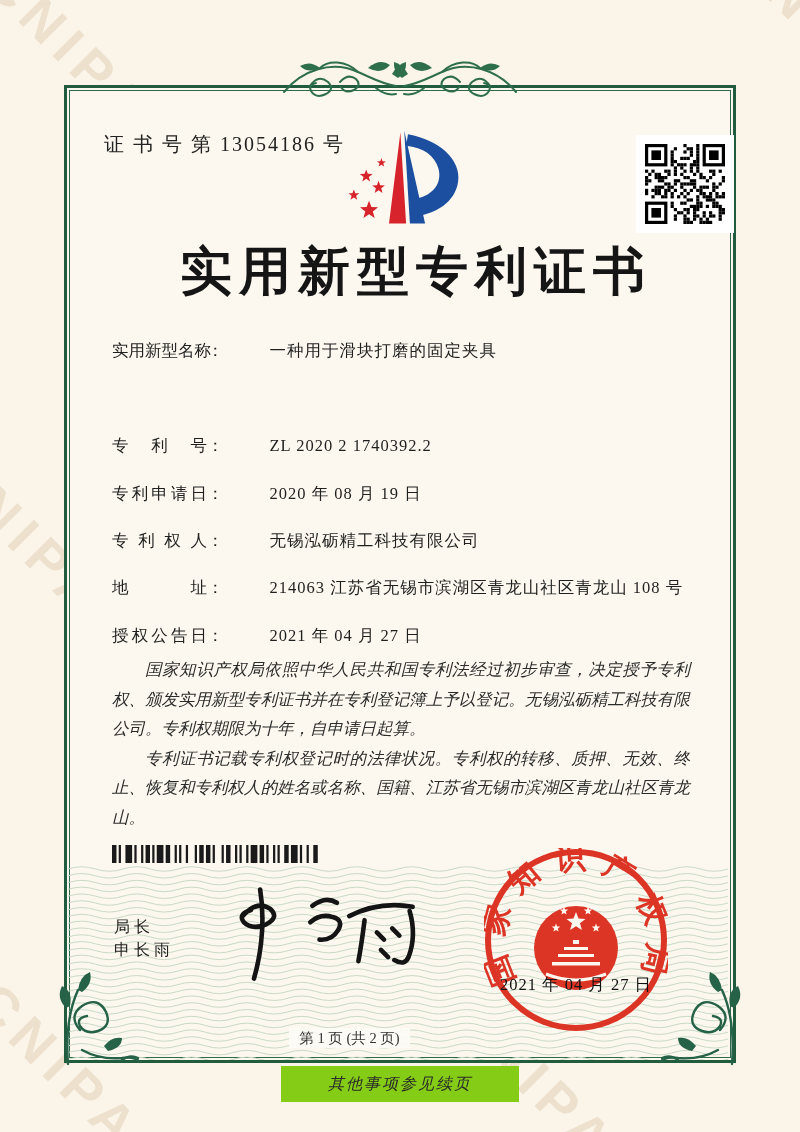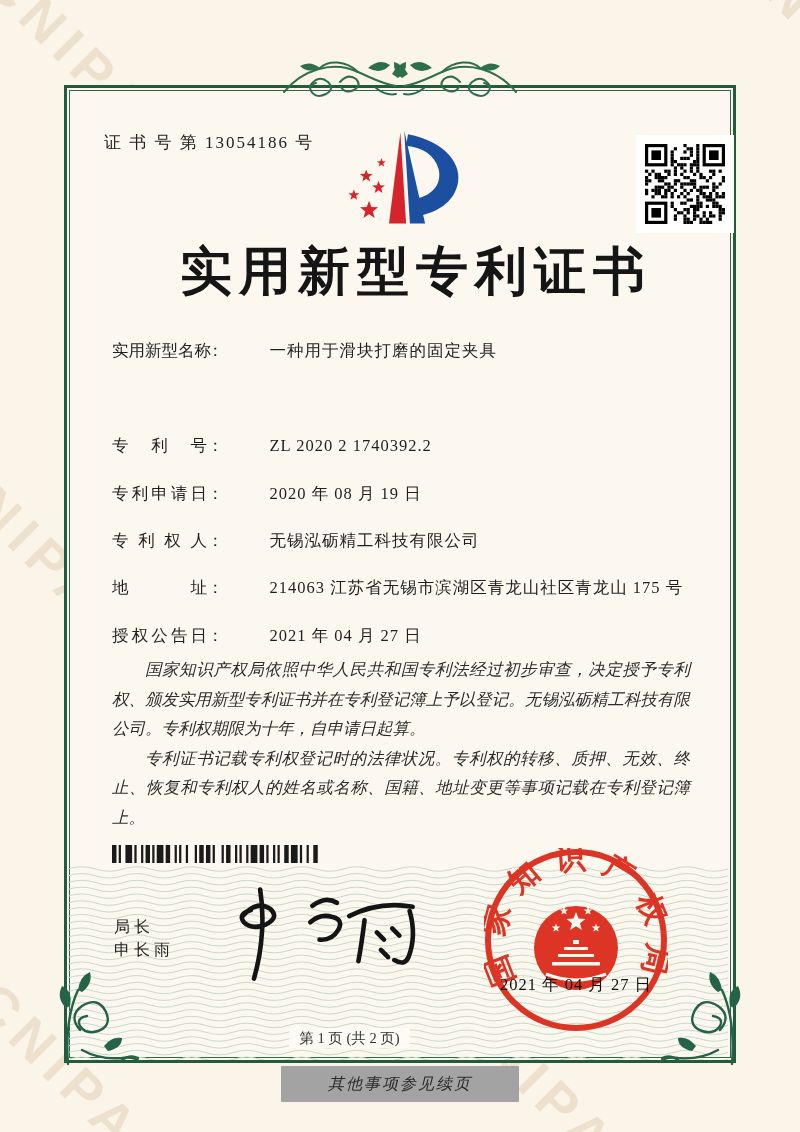--- a/index.html
+++ b/index.html
@@ -10,21 +10,21 @@
   
   .wm{position:absolute;font-family:"Liberation Sans","DejaVu Sans",sans-serif;
       font-weight:bold;font-size:54px;letter-spacing:9px;color:rgba(206,177,140,0.30);
       transform:rotate(45deg);white-space:nowrap;user-select:none;}
 
   
   .frame{position:absolute;left:64px;top:85px;width:666px;height:972px;
          border:3px solid #215c3f;background:#fcf8ef;}
   .frame::after{content:"";position:absolute;inset:2px;border:1px solid #2e6a4a;pointer-events:none;}
 
-  .certno{position:absolute;left:104px;top:131px;font-size:17px;letter-spacing:2px;color:#222;}
+  .certno{position:absolute;left:104px;top:131px;font-size:20px;letter-spacing:2px;color:#222;}
 
   .title{position:absolute;left:16px;top:237px;width:800px;text-align:center;
          font-size:52px;font-weight:bold;letter-spacing:7px;color:#151515;}
 
   .field{position:absolute;left:112px;font-size:16.5px;color:#1f1f1f;white-space:nowrap;}
   .field-label{display:inline-block;width:95px;text-align:justify;text-align-last:justify;vertical-align:top;}
   .field-colon{display:inline-block;margin:0 4px 0 0;}
   .field-value{letter-spacing:1px;margin-left:42px;}
   .field2{position:absolute;left:372px;font-size:16.5px;color:#1f1f1f;white-space:nowrap;}
   .field2 .glabel{letter-spacing:2px;}
@@ -34,21 +34,21 @@
   .paras p{margin:0;text-indent:2em;}
 
   .sig-label{position:absolute;left:114px;font-size:16px;letter-spacing:4px;color:#222;}
 
   .seal-date{position:absolute;left:476px;top:974px;width:200px;text-align:center;
              font-size:16.5px;color:#111;letter-spacing:1px;}
 
   .footer-page{position:absolute;left:0;top:1029px;width:699px;text-align:center;font-size:14.5px;color:#333;}
   .footer-page span{background:rgba(253,251,245,0.92);padding:2px 10px;}
 
-  .note-box{position:absolute;left:281px;top:1066px;width:238px;height:36px;background:#a3a3a3;
+  .note-box{position:absolute;left:281px;top:1066px;width:238px;height:36px;background:#84cc16;
             text-align:center;line-height:36px;font-size:16px;font-style:italic;color:#2b2b2b;letter-spacing:2px;}
 
   svg{display:block;}
 </style>
 </head>
 <body>
 
 <div id="page">
 
   <div class="wm" style="left:-35px;top:15px;">CNIPA</div>
@@ -370,29 +370,29 @@
   <div class="field" style="top:435px;">
     <span class="field-label">专利号</span><span class="field-colon">：</span><span class="field-value">ZL 2020 2 1740392.2</span>
   </div>
   <div class="field" style="top:483px;">
     <span class="field-label">专利申请日</span><span class="field-colon">：</span><span class="field-value">2020 年 08 月 19 日</span>
   </div>
   <div class="field" style="top:530px;">
     <span class="field-label">专利权人</span><span class="field-colon">：</span><span class="field-value">无锡泓砺精工科技有限公司</span>
   </div>
   <div class="field" style="top:577px;">
-    <span class="field-label">地址</span><span class="field-colon">：</span><span class="field-value">214063 江苏省无锡市滨湖区青龙山社区青龙山 175 号</span>
+    <span class="field-label">地址</span><span class="field-colon">：</span><span class="field-value">214063 江苏省无锡市滨湖区青龙山社区青龙山 108 号</span>
   </div>
   <div class="field" style="top:625px;">
     <span class="field-label">授权公告日</span><span class="field-colon">：</span><span class="field-value">2021 年 04 月 27 日</span>
   </div>
 
   <div class="paras">
     <p>国家知识产权局依照中华人民共和国专利法经过初步审查，决定授予专利权、颁发实用新型专利证书并在专利登记簿上予以登记。无锡泓砺精工科技有限公司。专利权期限为十年，自申请日起算。</p>
-    <p>专利证书记载专利权登记时的法律状况。专利权的转移、质押、无效、终止、恢复和专利权人的姓名或名称、国籍、地址变更等事项记载在专利登记簿上。</p>
+    <p>专利证书记载专利权登记时的法律状况。专利权的转移、质押、无效、终止、恢复和专利权人的姓名或名称、国籍、江苏省无锡市滨湖区青龙山社区青龙山。</p>
   </div>
 
   <svg id="barcode" class="abs" style="left:112px;top:845px;" width="208" height="18" viewBox="0 0 208 18">
       <rect x="0.00" y="0" width="4.47" height="18" fill="#1a1a1a"></rect>
       <rect x="6.71" y="0" width="2.24" height="18" fill="#1a1a1a"></rect>
       <rect x="13.42" y="0" width="6.71" height="18" fill="#1a1a1a"></rect>
       <rect x="22.37" y="0" width="2.24" height="18" fill="#1a1a1a"></rect>
       <rect x="29.08" y="0" width="2.24" height="18" fill="#1a1a1a"></rect>
       <rect x="33.55" y="0" width="4.47" height="18" fill="#1a1a1a"></rect>
       <rect x="40.26" y="0" width="2.24" height="18" fill="#1a1a1a"></rect>

